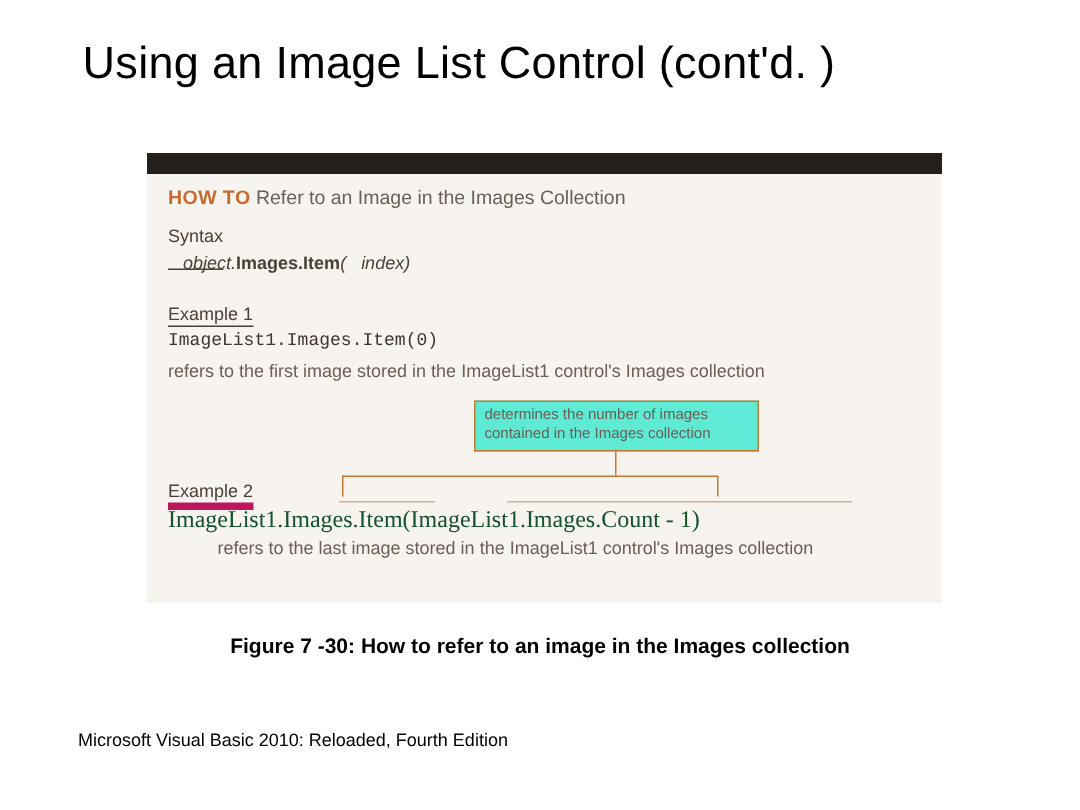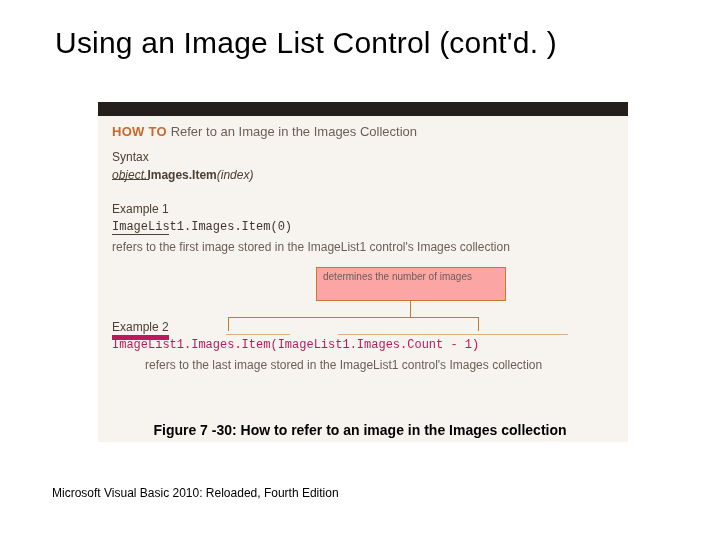--- a/index.html
+++ b/index.html
@@ -25,21 +25,21 @@
     text-align: center;
     font-size: 30px;
     font-weight: 400;
     letter-spacing: 0.2px;
   }
   .figure-box {
     position: absolute;
     top: 102px;
     left: 98px;
     width: 530px;
-    height: 340px;
+    height: 300px;
     background: #f7f3ee;
     box-sizing: border-box;
   }
   .darkbar {
     position: absolute;
     top: 0;
     left: 0;
     width: 100%;
     height: 14px;
     background: #241f1d;
@@ -67,29 +67,29 @@
   }
   .syntax-code {
     position: absolute;
     top: 66px;
     left: 14px;
     font-size: 12px;
     color: #4a4036;
     font-style: italic;
   }
   .syntax-code .bold { font-weight: 700; font-style: normal; }
-  .syntax-code .ital { font-style: italic; }
+  .syntax-code .ital { font-style: italic; margin-left: 10px; }
   .ex1-heading {
     position: absolute;
     top: 100px;
     left: 14px;
     font-size: 12px;
     color: #4a4036;
     border-bottom: 1px solid #4a4036;
-    padding-bottom: 18px;
+    padding-bottom: 1px;
   }
   .ex1-code {
     position: absolute;
     top: 118px;
     left: 14px;
     font-family: "Courier New", monospace;
     font-size: 12px;
     color: #3f362e;
   }
   .ex1-desc {
@@ -99,21 +99,21 @@
     font-size: 12px;
     color: #6a5f57;
   }
   .callout-box {
     position: absolute;
     top: 165px;
     left: 218px;
     width: 190px;
     height: 34px;
     border: 1px solid #c7792f;
-    background: #fca5a5;
+    background: #5eead4;
     font-size: 10px;
     color: #6a5f57;
     padding: 3px 6px;
     box-sizing: border-box;
     line-height: 1.25;
   }
   .callout-stem {
     position: absolute;
     top: 199px;
     left: 312px;
@@ -151,23 +151,23 @@
     left: 14px;
     font-size: 12px;
     color: #4a4036;
     border-bottom: 5px solid #be185d;
     padding-bottom: 1px;
   }
   .ex2-code {
     position: absolute;
     top: 236px;
     left: 14px;
-    font-family: Liberation Mono, monospace;
-    font-size: 12px;
-    color: #be185d;
+    font-family: Liberation Serif, serif;
+    font-size: 16px;
+    color: #14532d;
   }
   .ex2-desc {
     position: absolute;
     top: 256px;
     left: 14px;
     font-size: 12px;
     color: #6a5f57;
     padding-left: 33px;
   }
   .overlay-line1 {
@@ -224,20 +224,21 @@
     <div class="syntax-code">
       <span class="ital">object</span><span>.</span><span class="bold">Images.Item</span><span>(</span><span class="ital">index</span><span>)</span>
     </div>
 
     <div class="ex1-heading">Example 1</div>
     <div class="ex1-code">ImageList1.Images.Item(0)</div>
     <div class="ex1-desc">refers to the first image stored in the ImageList1 control's Images collection</div>
 
     <div class="callout-box">
       <div>determines the number of images</div>
+      <div>contained in the Images collection</div>
     </div>
     <div class="callout-stem"></div>
     <div class="callout-hbar"></div>
     <div class="callout-drop-left"></div>
     <div class="callout-drop-right"></div>
 
     <div class="ex2-heading">Example 2</div>
     <div class="overlay-line1"></div>
     <div class="overlay-line2"></div>
     <div class="ex2-code">ImageList1.Images.Item(ImageList1.Images.Count - 1)</div>

